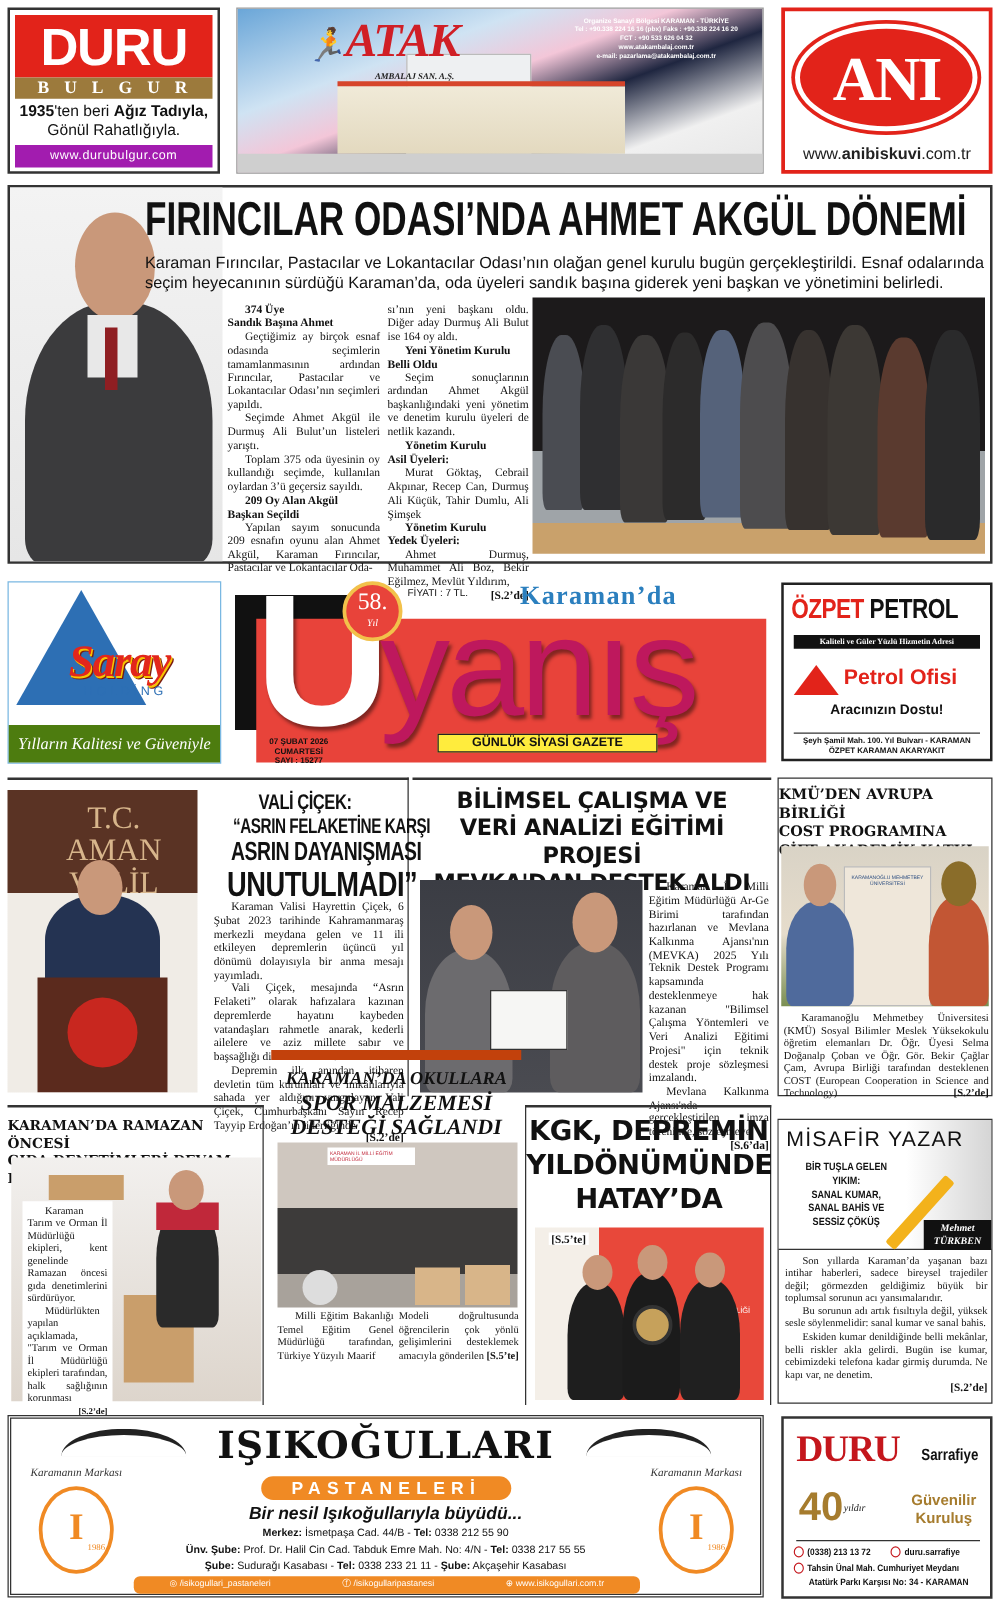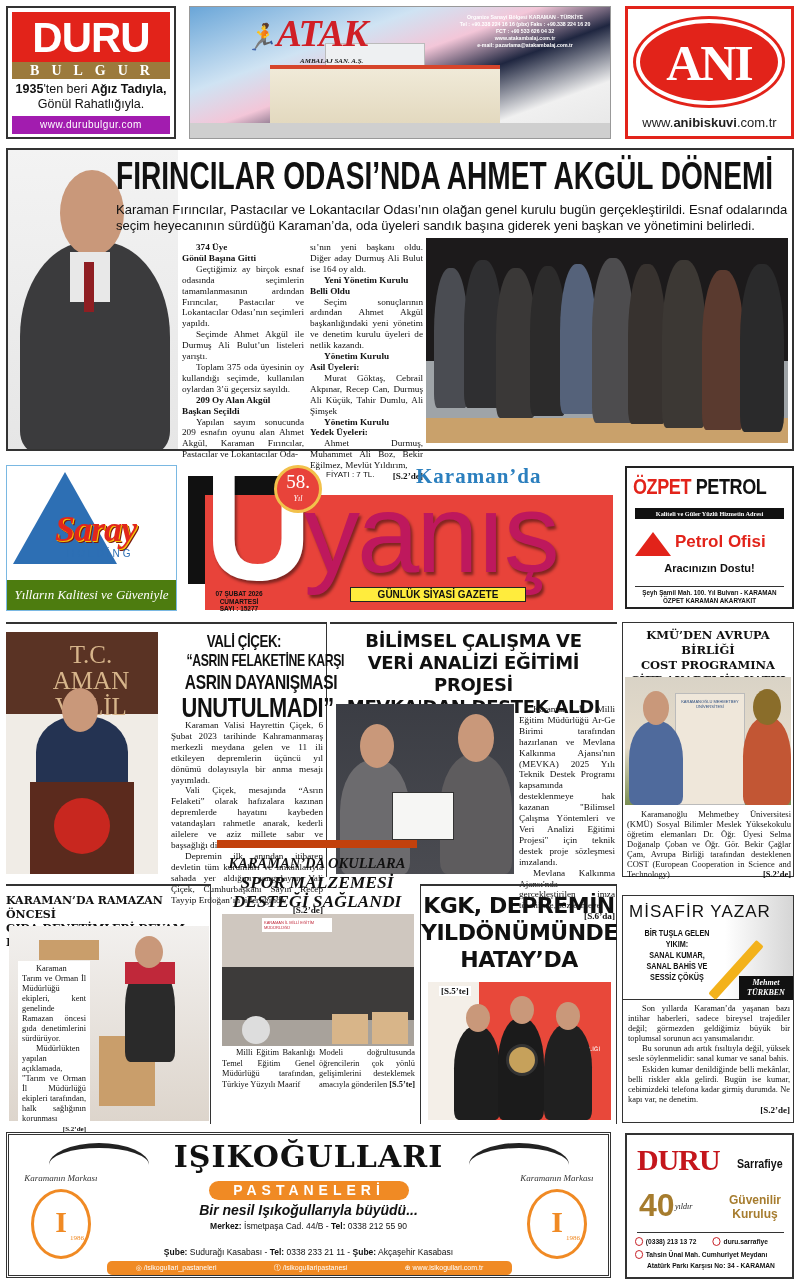--- a/index.html
+++ b/index.html
@@ -78,21 +78,21 @@
 #vali .sign{position:absolute;left:10px;top:10px;font-family:"Liberation Serif",serif;color:#d7b58b;font-size:25px;text-align:center;width:150px;line-height:26px}
 #vali .hl{position:absolute;left:158px;top:8px;width:160px;text-align:center}
 #vali .hl div{font-family:"Liberation Sans",sans-serif;font-weight:bold;letter-spacing:-.5px;white-space:nowrap}
 #vali .body{position:absolute;left:165px;top:96px;width:152px}
 
 #mevka{left:330px;top:622px;width:287px;height:255px;border-top:2px solid #333}
 #mevka .hl{position:absolute;left:0;top:6px;width:287px;text-align:center;font-family:"DejaVu Sans",sans-serif;font-weight:bold;font-size:18px;line-height:22px;letter-spacing:-.3px}
 #mevka .body{position:absolute;left:189px;top:80px;width:96px}
 
 #kmu{left:622px;top:622px;width:172px;height:255px;border:1px solid #333}
-#kmu .hl{position:absolute;left:0;top:5px;width:170px;text-align:center;font-family:"DejaVu Serif",serif;font-weight:bold;font-size:11.5px;line-height:15px;color:#111}
+#kmu .hl{position:absolute;left:0;top:5px;width:170px;font-family:"DejaVu Serif",serif;font-weight:bold;font-size:11.5px;line-height:15px;color:#111}
 #kmu .body{position:absolute;left:4px;top:186px;width:164px;font-size:8.5px;line-height:10px}
 
 
 #ramazan{left:6px;top:884px;width:205px;height:240px;border-top:2px solid #333;border-right:1px solid #333}
 #ramazan .hl{position:absolute;left:0;top:8px;width:205px;text-align:left;font-family:"DejaVu Serif",serif;font-weight:bold;font-size:11px;line-height:14px}
 #ramazan .txt{position:absolute;left:12px;top:75px;width:72px;background:#fff;padding:3px 4px;font-size:8.4px;line-height:10px}
 
 #okul{left:217px;top:840px;width:200px;height:240px;border-top:8px solid #c2410c}
 #okul .hl{position:absolute;left:0;top:6px;width:200px;text-align:center;font-family:"Liberation Serif",serif;font-style:italic;font-weight:bold;font-size:17.5px;line-height:19px}
 #okul .b1{position:absolute;left:5px;top:200px;width:93px;font-size:8.4px;line-height:10.5px}
@@ -172,21 +172,21 @@
   <div class="photo" style="left:0;top:0;width:170px;height:299px;background:linear-gradient(#f3f3f3,#e6e6e6)">
     <div class="person" style="left:12px;top:92px;width:150px;height:210px;background:#3b3b3d"></div>
     <div class="head" style="left:52px;top:20px;width:64px;height:86px"></div>
     <div style="position:absolute;left:62px;top:102px;width:40px;height:50px;background:#e8e8e8"></div>
     <div style="position:absolute;left:76px;top:112px;width:10px;height:50px;background:#8f1e22"></div>
   </div>
   <h1 class="cond">FIRINCILAR ODASI’NDA AHMET AKGÜL DÖNEMİ</h1>
   <div class="deck">Karaman Fırıncılar, Pastacılar ve Lokantacılar Odası’nın olağan genel kurulu bugün gerçekleştirildi. Esnaf odalarında seçim heyecanının sürdüğü Karaman’da, oda üyeleri sandık başına giderek yeni başkan ve yönetimini belirledi.</div>
   <div class="c1 col">
     <div class="h">374 Üye</div>
-    <div class="h2">Gönül Başına Gitti</div>
+    <div class="h2">Sandık Başına Ahmet</div>
     <p>Geçtiğimiz ay birçok esnaf odasında seçimlerin tamamlanmasının ardından Fırıncılar, Pastacılar ve Lokantacılar Odası’nın seçimleri yapıldı.</p>
     <p>Seçimde Ahmet Akgül ile Durmuş Ali Bulut’un listeleri yarıştı.</p>
     <p>Toplam 375 oda üyesinin oy kullandığı seçimde, kullanılan oylardan 3’ü geçersiz sayıldı.</p>
     <div class="h">209 Oy Alan Akgül</div>
     <div class="h2">Başkan Seçildi</div>
     <p>Yapılan sayım sonucunda 209 esnafın oyunu alan Ahmet Akgül, Karaman Fırıncılar, Pastacılar ve Lokantacılar Oda-</p>
   </div>
   <div class="c2 col">
     <div style="text-indent:0">sı’nın yeni başkanı oldu. Diğer aday Durmuş Ali Bulut ise 164 oy aldı.</div>
     <div class="h">Yeni Yönetim Kurulu</div>
@@ -404,20 +404,21 @@
     <div class="em"><span>I</span><span class="yr">1986</span></div>
   </div>
   <div class="side" style="left:508px">
     <div class="mk">Karamanın Markası</div>
     <div class="em"><span>I</span><span class="yr">1986</span></div>
   </div>
   <div class="brand">IŞIKOĞULLARI</div>
   <div class="pill">PASTANELERİ</div>
   <div class="slogan">Bir nesil Işıkoğullarıyla büyüdü...</div>
   <div class="line" style="top:86px"><b>Merkez:</b><span> İsmetpaşa Cad. 44/B - </span><b>Tel:</b><span> 0338 212 55 90</span></div>
+  <div class="line" style="top:99px"><b>Ünv. Şube:</b><span> Prof. Dr. Halil Cin Cad. Tabduk Emre Mah. No: 4/N - </span><b>Tel:</b><span> 0338 217 55 55</span></div>
   <div class="line" style="top:112px"><b>Şube:</b><span> Sudurağı Kasabası - </span><b>Tel:</b><span> 0338 233 21 11  -  </span><b>Şube:</b><span> Akçaşehir Kasabası</span></div>
   <div class="social">
     <span><span>◎ </span><span>/isikogullari_pastaneleri</span></span>
     <span><span>ⓕ </span><span>/isikogullaripastanesi</span></span>
     <span><span>⊕ </span><span>www.isikogullari.com.tr</span></span>
   </div>
 </div>
 
 <div id="duru-sarraf" class="abs">
   <div class="brand">DURU</div>

